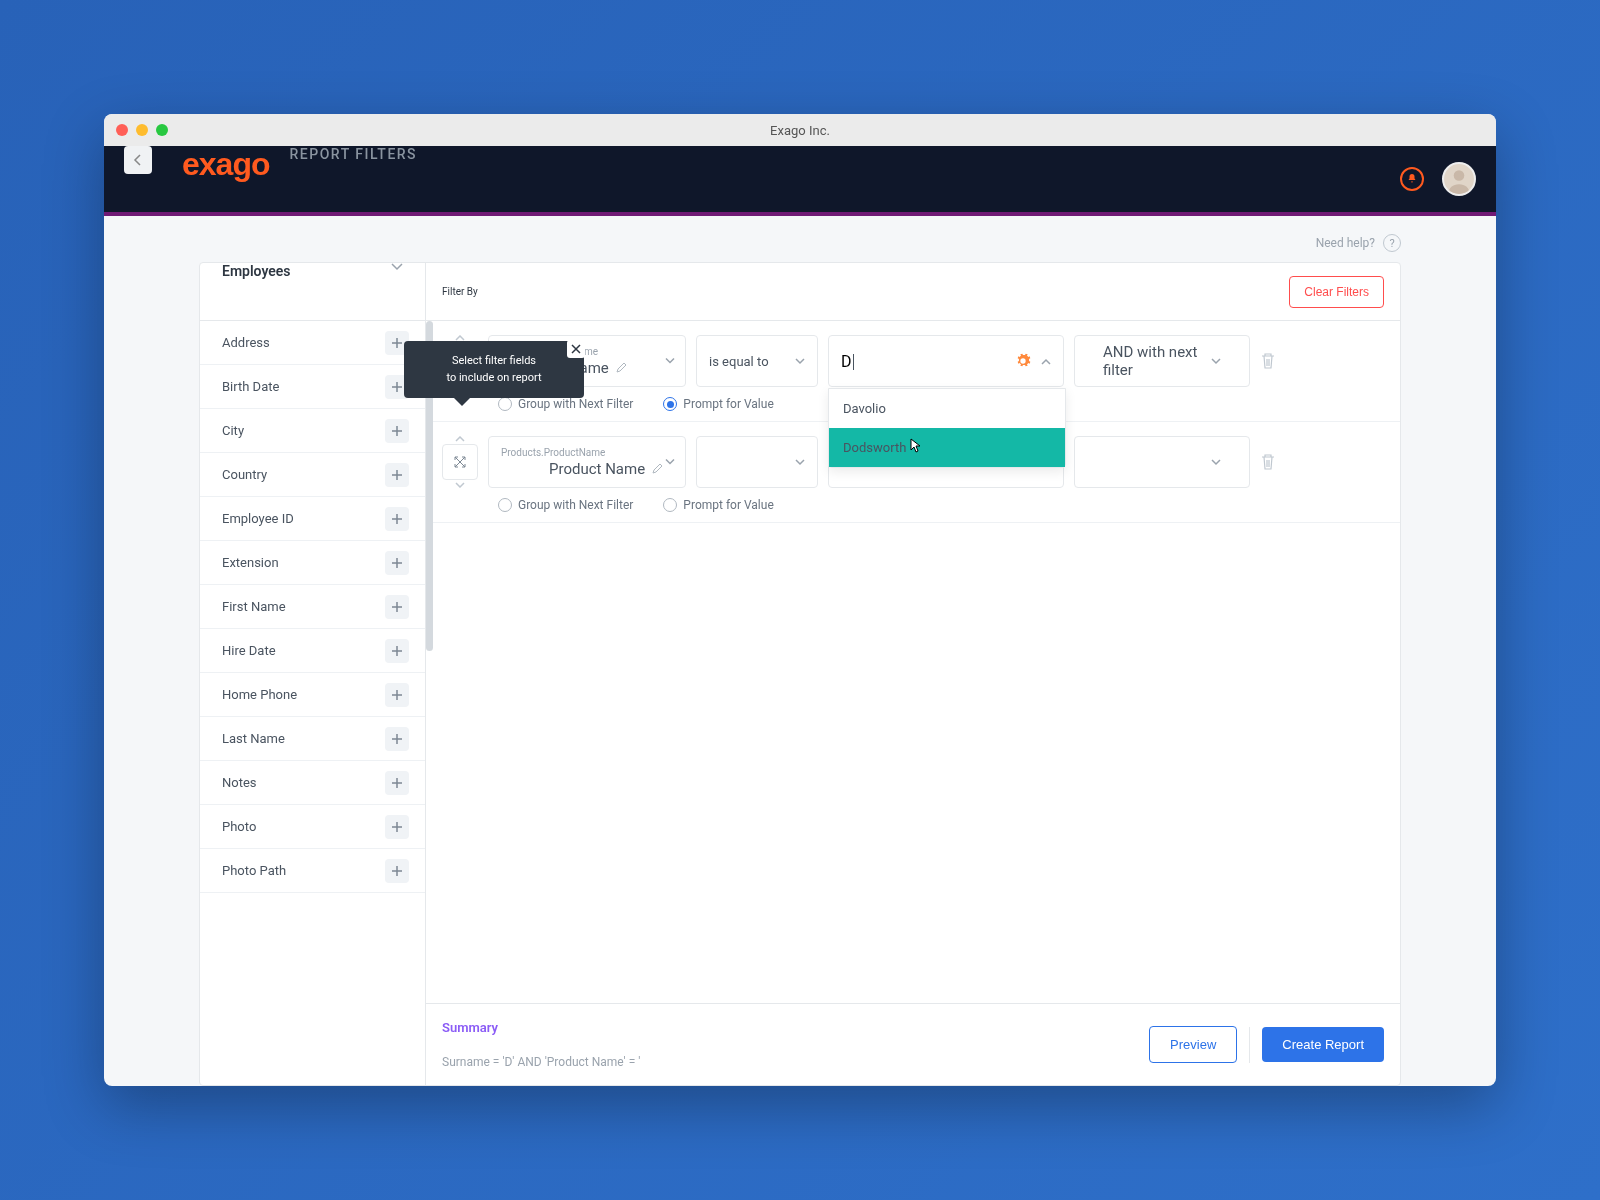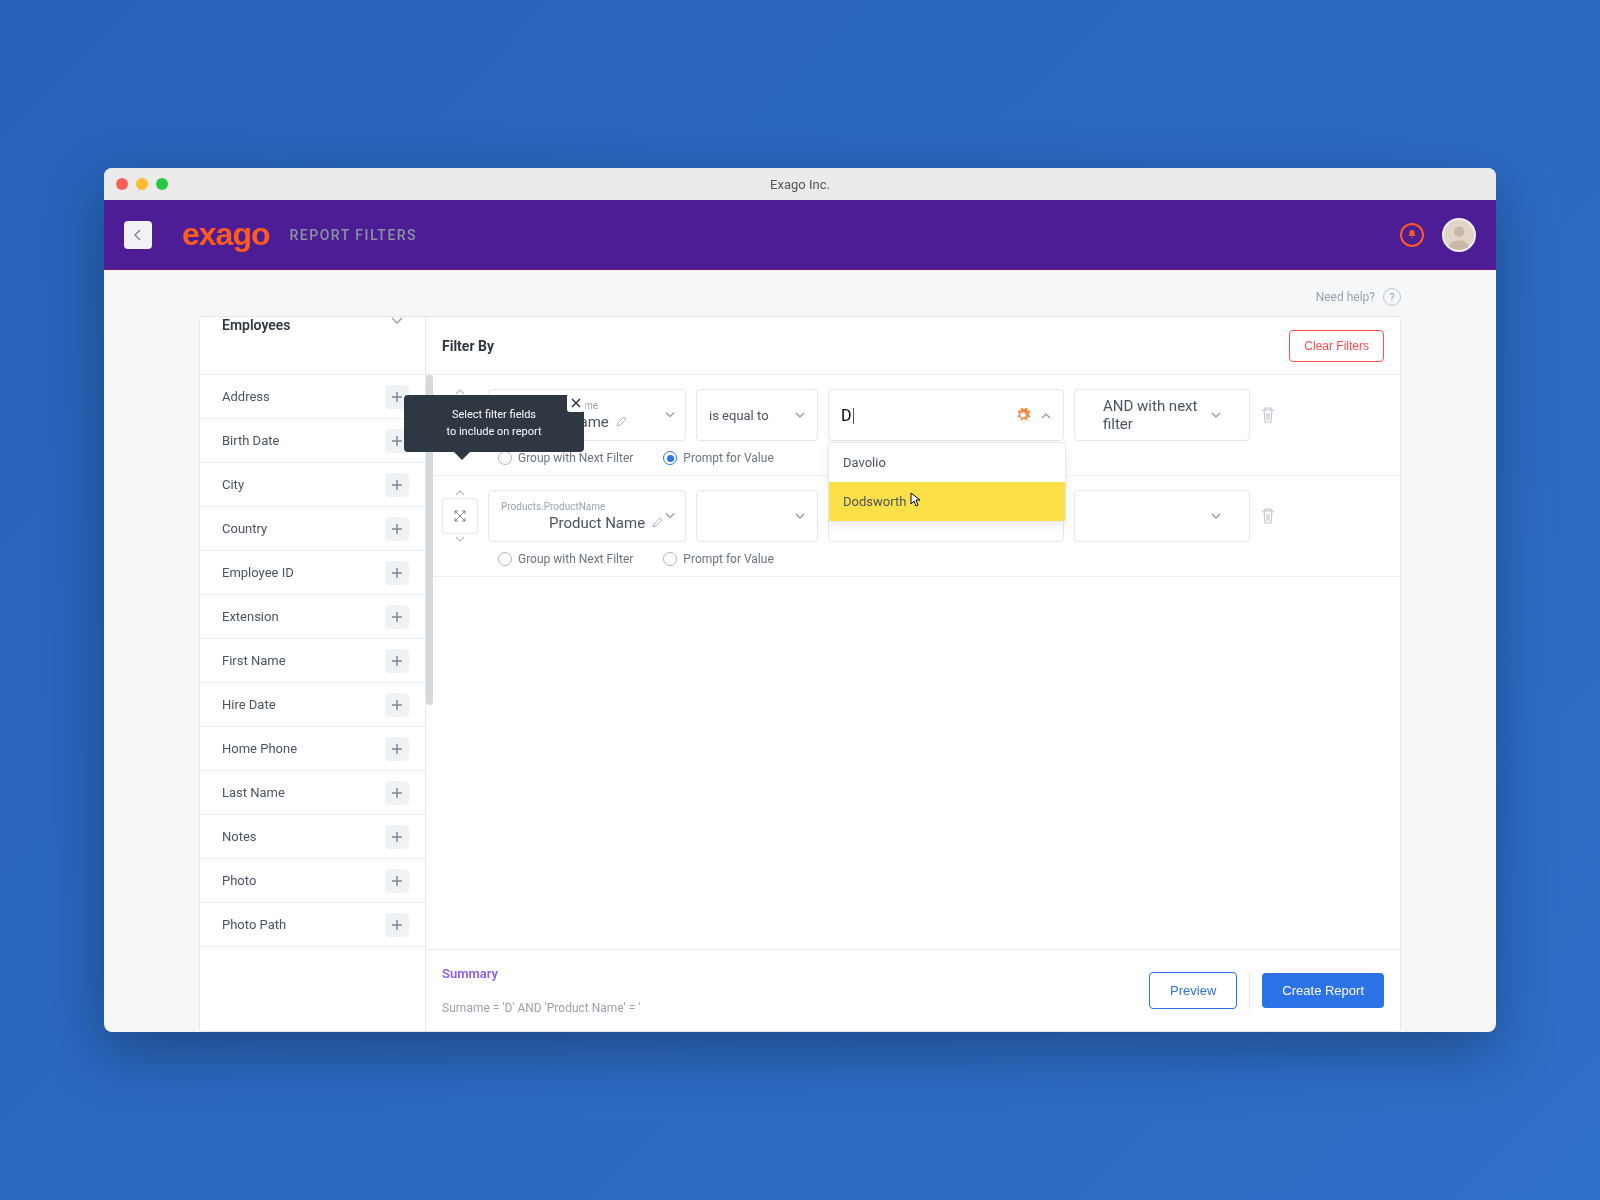--- a/index.html
+++ b/index.html
@@ -7,21 +7,21 @@
   font-family: -apple-system, BlinkMacSystemFont, "Segoe UI", Roboto, sans-serif;
   background: linear-gradient(135deg, #2862b8 0%, #2e6fc9 100%);
   width: 1600px;
   height: 1200px;
   display: flex;
   align-items: center;
   justify-content: center;
 }
 .window {
   width: 1392px;
-  height: 864px;
+  height: 972px;
   background: #f5f7f9;
   border-radius: 8px;
   overflow: hidden;
   box-shadow: 0 20px 60px rgba(0,0,0,0.3);
   display: flex;
   flex-direction: column;
 }
 .titlebar {
   height: 32px;
   background: #ebebeb;
@@ -36,24 +36,23 @@
 .dot { width: 12px; height: 12px; border-radius: 50%; }
 .dot.red { background: #ff5f57; }
 .dot.yellow { background: #febc2e; }
 .dot.green { background: #28c840; }
 .titlebar-title {
   position: absolute; left: 50%; transform: translateX(-50%);
   font-size: 13px; color: #555;
 }
 .header {
   height: 70px;
-  background: #4c1d95;
-  border-bottom: 1px solid #701a75;
+  background: #0f172a;
+  border-bottom: 4px solid #701a75;
   display: flex;
-  align-items: center;
   padding: 0 20px;
 }
 .back-btn {
   width: 28px; height: 28px; border-radius: 4px;
   background: #f0f2f4; display:flex; align-items:center; justify-content:center;
   color:#888; cursor:pointer; margin-right: 30px;
 }
 .logo {
   font-size: 32px; font-weight: 700; letter-spacing: -1px;
   color: #ff5a1f; margin-right: 20px;
@@ -108,21 +107,21 @@
 }
 .tooltip::after {
   content:''; position:absolute; bottom:-8px; left:50px;
   border-left:8px solid transparent; border-right:8px solid transparent; border-top:8px solid #2e3742;
 }
 .main { flex:1; display:flex; flex-direction:column; min-width:0;}
 .main-head {
   height:58px; display:flex; align-items:center; justify-content:space-between;
   padding: 0 16px; border-bottom:1px solid #e5e8eb;
 }
-.main-title { font-size:14px; font-weight:700; color:#2e3742;}
+.main-title { font-size:10px; font-weight:400; color:#2e3742;}
 .clear-btn {
   padding: 8px 14px; border:1px solid #ff4d4d; color:#ff4d4d; font-size:12px;
   border-radius:4px; background:#fff; cursor:pointer;
 }
 .filter-area { flex:1; padding: 0; overflow:visible;}
 .filter-block { border-bottom:1px solid #eef1f4; padding: 14px 16px 10px;}
 .filter-row { display:flex; align-items:center; gap:10px; }
 .reorder { display:flex; flex-direction:column; align-items:center; gap:2px; color:#c0c8d0;}
 .reorder-mid {
   width:36px; height:36px; border:1px solid #e5e8eb; border-radius:4px;
@@ -146,21 +145,21 @@
 .radio-row { display:flex; gap:30px; margin-top:10px; margin-left:56px; font-size:12px; color:#6a7480;}
 .radio { display:flex; align-items:center; gap:6px;}
 .radio-circle { width:14px; height:14px; border:1.5px solid #b0b8c0; border-radius:50%; display:flex; align-items:center; justify-content:center;}
 .radio-circle.checked { border-color:#2d73e8;}
 .radio-circle.checked::after { content:''; width:7px; height:7px; background:#2d73e8; border-radius:50%;}
 .dropdown-pop {
   position:absolute; top:52px; left:-1px; width:238px; background:#fff; border:1px solid #e5e8eb;
   box-shadow:0 4px 12px rgba(0,0,0,0.08); z-index:40; border-radius:0 0 4px 4px;
 }
 .dd-item { padding:12px 14px; font-size:13px; color:#4a5460; cursor:pointer;}
-.dd-item.hover { background:#fde047;}
+.dd-item.hover { background:#14b8a6;}
 .footer {
   border-top:1px solid #e5e8eb; padding:16px; display:flex; align-items:center; justify-content:space-between;
 }
 .summary-block { font-size:13px;}
 .summary-title { font-weight:600; color:#8b5cf6; margin-bottom:20px;}
 .summary-text { color:#9aa3ad; font-size:12px;}
 .footer-btns { display:flex; gap:12px; align-items:center;}
 .divider { width:1px; height:36px; background:#e5e8eb;}
 .btn-outline { padding:10px 20px; border:1px solid #2d73e8; color:#2d73e8; background:#fff; border-radius:4px; font-size:13px; cursor:pointer;}
 .btn-primary { padding:10px 20px; background:#2d73e8; color:#fff; border:none; border-radius:4px; font-size:13px; cursor:pointer;}

